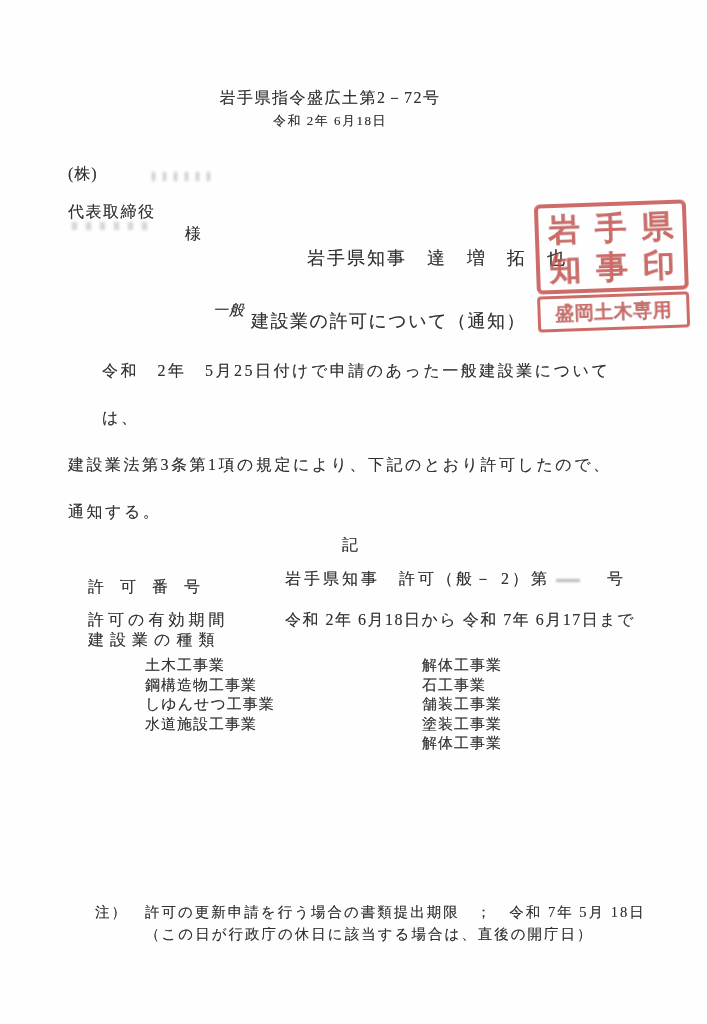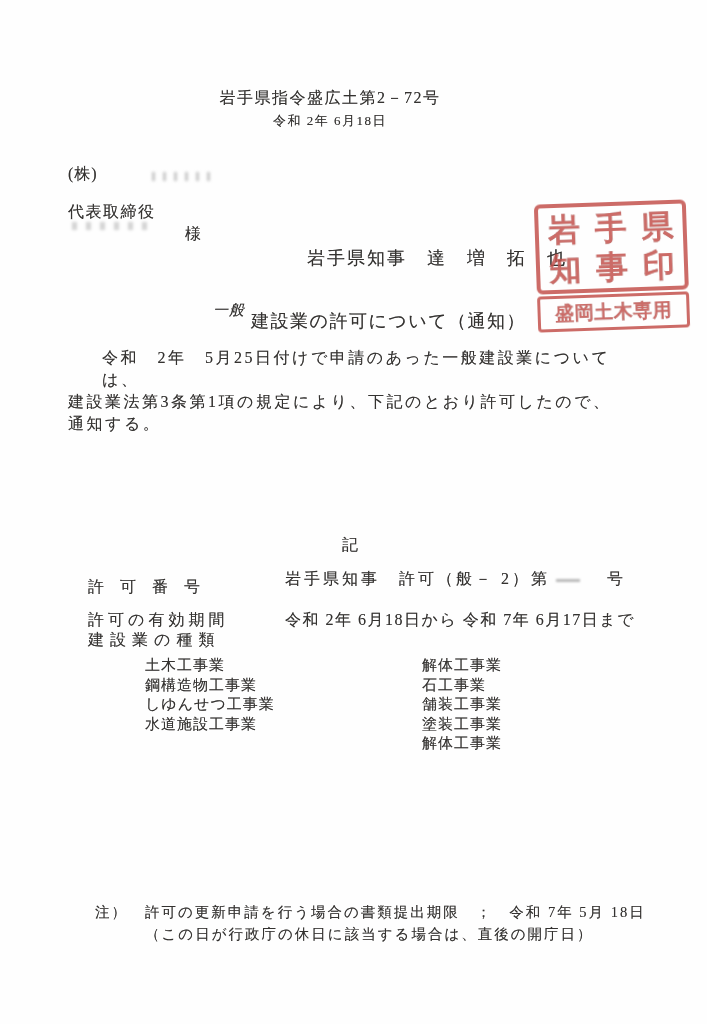--- a/index.html
+++ b/index.html
@@ -68,21 +68,21 @@
     text-align:center; font-size:19px; font-weight:bold;
     white-space:nowrap; letter-spacing:0.5px;
   }
 
   
   .subject { position:absolute; left:213px; top:301px; display:flex; align-items:flex-start; }
   .subject-prefix { font-size:15px; letter-spacing:1px; margin-right:6px;font-style:italic; }
   .subject-main { font-size:18px; letter-spacing:1.5px; margin-top:8px; }
 
   
-  .body-text { position:absolute; left:68px; top:347px; width:578px; font-size:16px; letter-spacing:2.5px; line-height:22px; }
+  .body-text { position:absolute; left:68px; top:347px; width:578px; font-size:16px; letter-spacing:2.5px; line-height:47px; }
   .body-line-first { padding-left:34px; }
 
   
   .record-marker { position:absolute; top:535px; left:0; width:700px; text-align:center; font-size:16px; }
 
   
   .fields { position:absolute; left:88px; top:569px; width:575px; font-size:16px; }
   .field-row { display:flex; margin-bottom:12px; }
   .field-label { flex:0 0 197px; }
   .field-row:nth-child(1) .field-label { letter-spacing:16px;margin-top:8px; }

